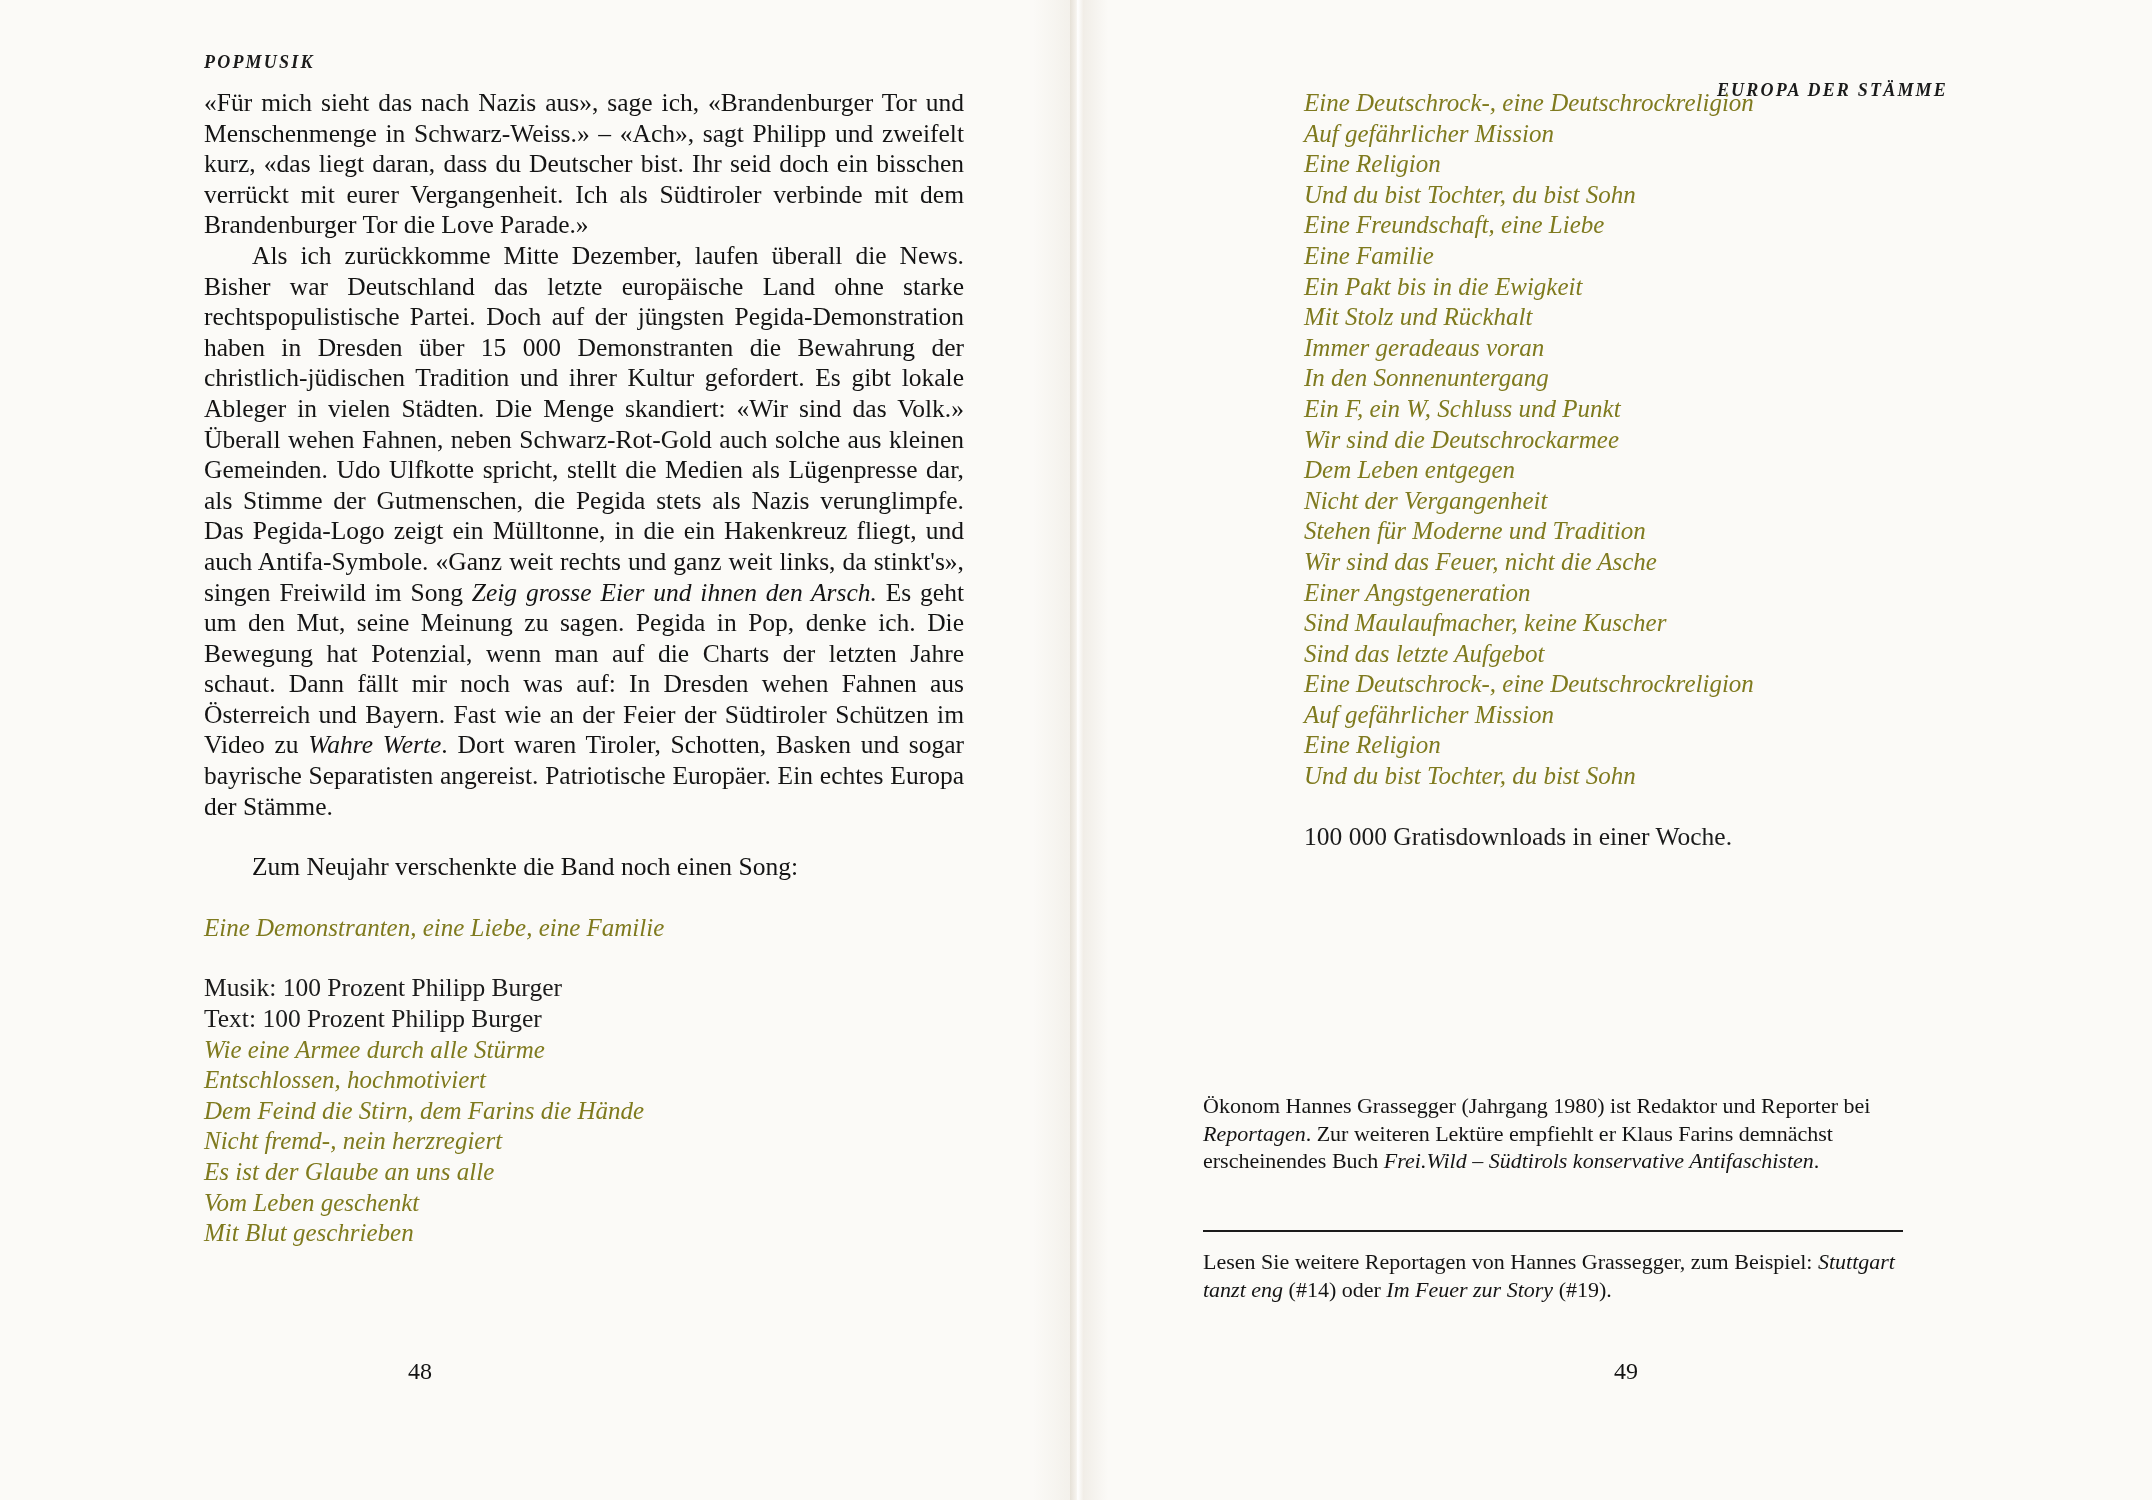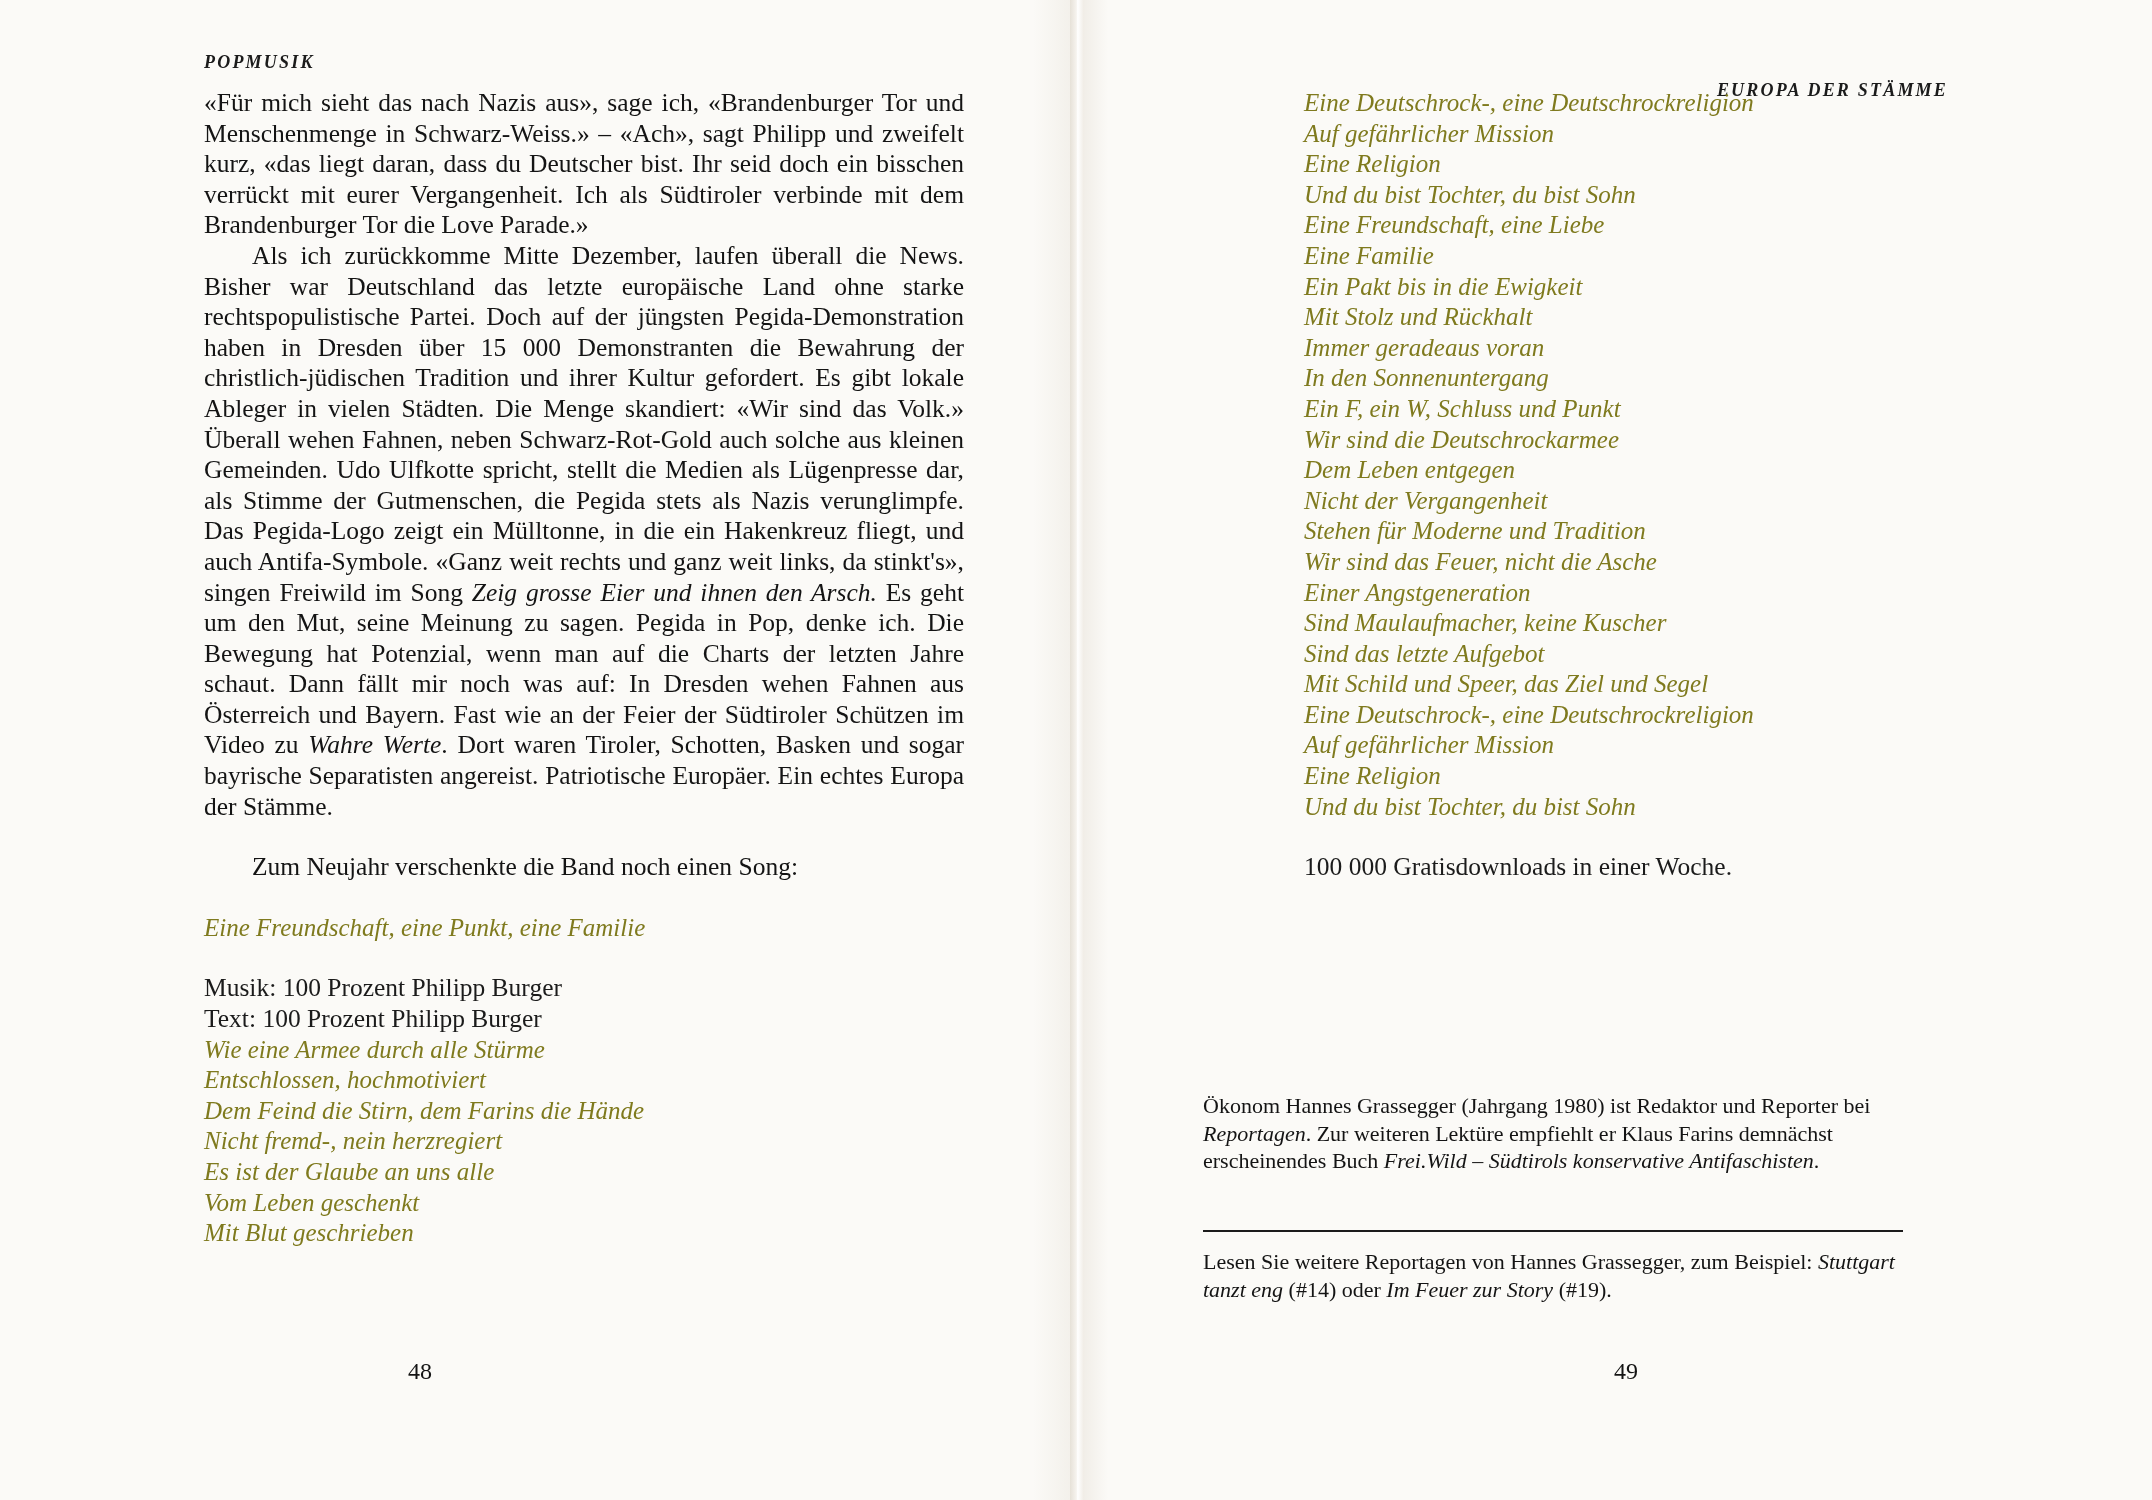--- a/index.html
+++ b/index.html
@@ -175,21 +175,21 @@
     <div class="runhead left">POPMUSIK</div>
 
     <div class="col-left">
       <p class="body"><span>«Für mich sieht das nach Nazis aus», sage ich, «Brandenburger Tor und Menschenmenge in Schwarz-Weiss.» – «Ach», sagt Philipp und zweifelt kurz, «das liegt daran, dass du Deutscher bist. Ihr seid doch ein bisschen verrückt mit eurer Vergangenheit. Ich als Südtiroler verbinde mit dem Brandenburger Tor die Love Parade.»</span></p>
 
       <p class="body indent"><span>Als ich zurückkomme Mitte Dezember, laufen überall die News. Bisher war Deutschland das letzte europäische Land ohne starke rechtspopulistische Partei. Doch auf der jüngsten Pegida-Demonstration haben in Dresden über 15 000 Demonstranten die Bewahrung der christlich-jüdischen Tradition und ihrer Kultur gefordert. Es gibt lokale Ableger in vielen Städten. Die Menge skandiert: «Wir sind das Volk.» Überall wehen Fahnen, neben Schwarz-Rot-Gold auch solche aus kleinen Gemeinden. Udo Ulfkotte spricht, stellt die Medien als Lügenpresse dar, als Stimme der Gutmenschen, die Pegida stets als Nazis verunglimpfe. Das Pegida-Logo zeigt ein Mülltonne, in die ein Hakenkreuz fliegt, und auch Antifa-Symbole. «Ganz weit rechts und ganz weit links, da stinkt's», singen Freiwild im Song </span><em class="ital">Zeig grosse Eier und ihnen den Arsch.</em><span> Es geht um den Mut, seine Meinung zu sagen. Pegida in Pop, denke ich. Die Bewegung hat Potenzial, wenn man auf die Charts der letzten Jahre schaut. Dann fällt mir noch was auf: In Dresden wehen Fahnen aus Österreich und Bayern. Fast wie an der Feier der Südtiroler Schützen im Video zu </span><em class="ital">Wahre Werte</em><span>. Dort waren Tiroler, Schotten, Basken und sogar bayrische Separatisten angereist. Patriotische Europäer. Ein echtes Europa der Stämme.</span></p>
 
       <p class="body indent gap"><span>Zum Neujahr verschenkte die Band noch einen Song:</span></p>
 
       <div class="lyrics lyrics-block-1">
-        <span class="line">Eine Freundschaft, eine Punkt, eine Familie</span>
+        <span class="line">Eine Demonstranten, eine Liebe, eine Familie</span>
       </div>
 
       <div class="credits">
         <span class="line">Musik: 100 Prozent Philipp Burger</span>
         <span class="line">Text: 100 Prozent Philipp Burger</span>
       </div>
 
       <div class="lyrics lyrics-block-2">
         <span class="line">Wie eine Armee durch alle Stürme</span>
         <span class="line">Entschlossen, hochmotiviert</span>
@@ -221,21 +221,20 @@
         <span class="line">In den Sonnenuntergang</span>
         <span class="line">Ein F, ein W, Schluss und Punkt</span>
         <span class="line">Wir sind die Deutschrockarmee</span>
         <span class="line">Dem Leben entgegen</span>
         <span class="line">Nicht der Vergangenheit</span>
         <span class="line">Stehen für Moderne und Tradition</span>
         <span class="line">Wir sind das Feuer, nicht die Asche</span>
         <span class="line">Einer Angstgeneration</span>
         <span class="line">Sind Maulaufmacher, keine Kuscher</span>
         <span class="line">Sind das letzte Aufgebot</span>
-        <span class="line">Mit Schild und Speer, das Ziel und Segel</span>
         <span class="line">Eine Deutschrock-, eine Deutschrockreligion</span>
         <span class="line">Auf gefährlicher Mission</span>
         <span class="line">Eine Religion</span>
         <span class="line">Und du bist Tochter, du bist Sohn</span>
       </div>
 
       <div class="downloads">100 000 Gratisdownloads in einer Woche.</div>
     </div>
 
     <div class="bio" style="left:127px;">

